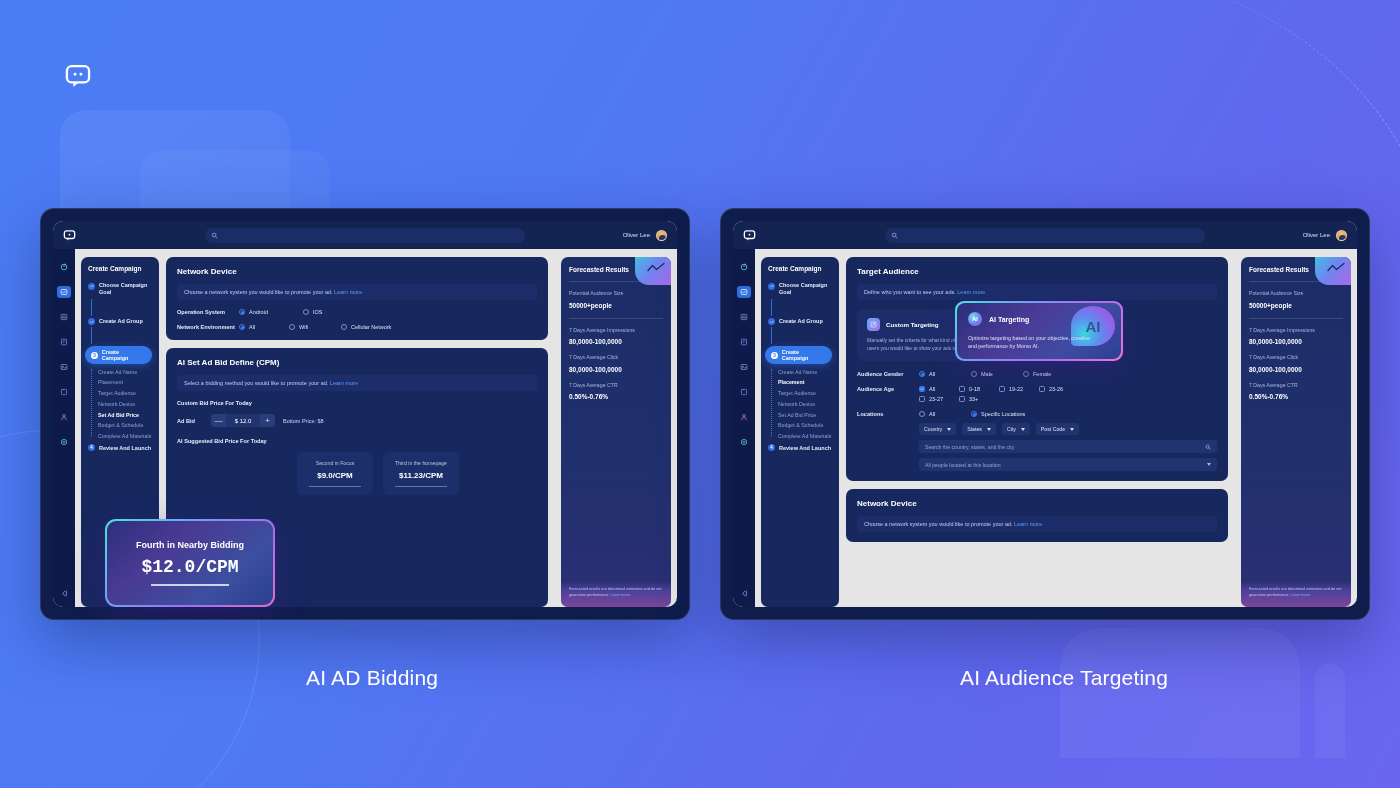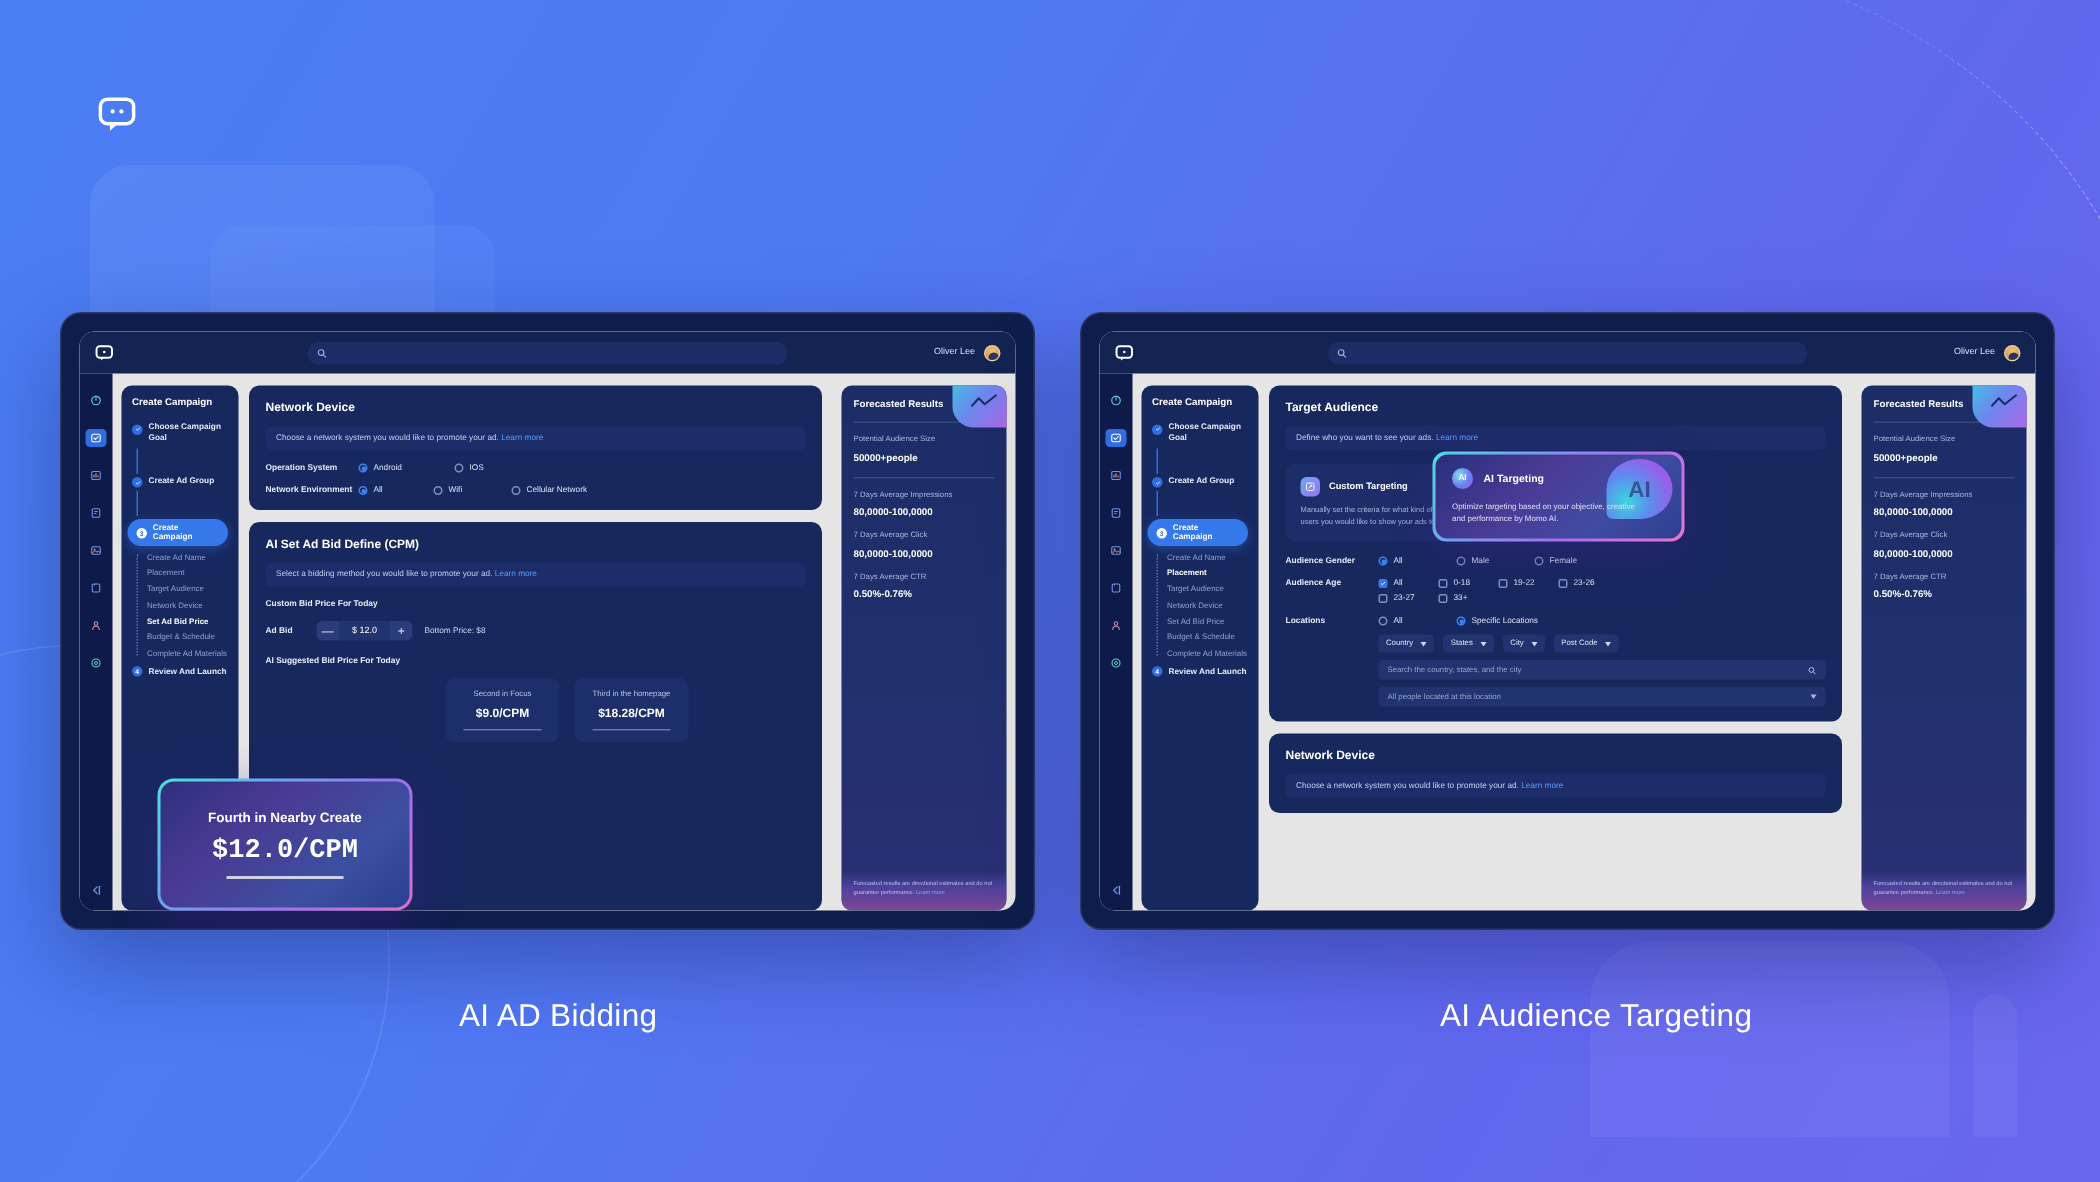--- a/index.html
+++ b/index.html
@@ -534,21 +534,21 @@
 
           <div class="bid-cards">
             <div style="width:110px"></div>
             <div class="bid-card">
               <div class="cap">Second in Focus</div>
               <div class="val">$9.0/CPM</div>
               <div class="rule"></div>
             </div>
             <div class="bid-card">
               <div class="cap">Third in the homepage</div>
-              <div class="val">$18.28/CPM</div>
+              <div class="val">$11.23/CPM</div>
               <div class="rule"></div>
             </div>
           </div>
         </div>
 
       </div>
 
       <div class="forecast">
         <div class="forecast-badge">
           <svg viewBox="0 0 40 24" fill="none">
@@ -571,21 +571,21 @@
           <a href="#">Learn more</a>
         </div>
       </div>
     </div>
 
   </div>
   </div>
 
   <div class="featured-card">
     <div class="featured-inner">
-      <div class="featured-cap">Fourth in Nearby Create</div>
+      <div class="featured-cap">Fourth in Nearby Bidding</div>
       <div class="featured-val">$12.0/CPM</div>
       <div class="featured-rule"></div>
     </div>
   </div>
 </div>
 
 <div class="window win-right">
   <div class="win-outerpad">
   <div class="win-inner">
 

